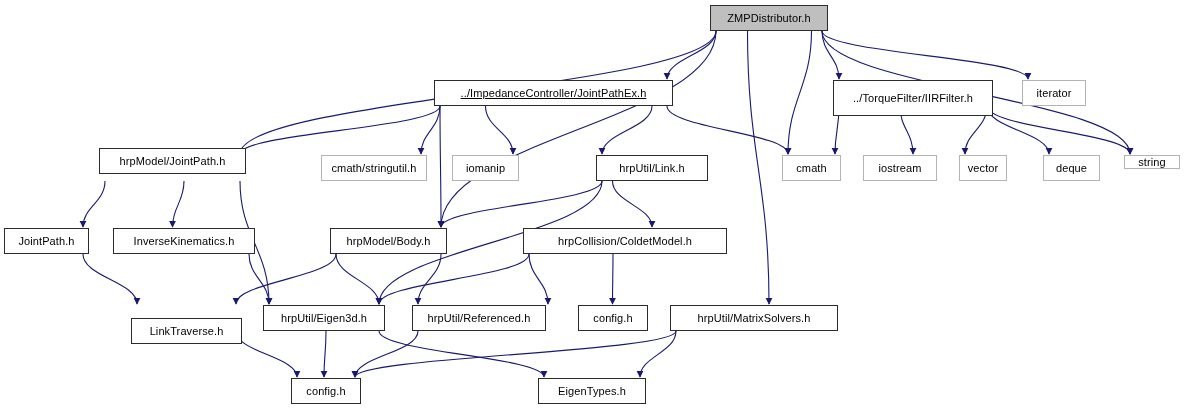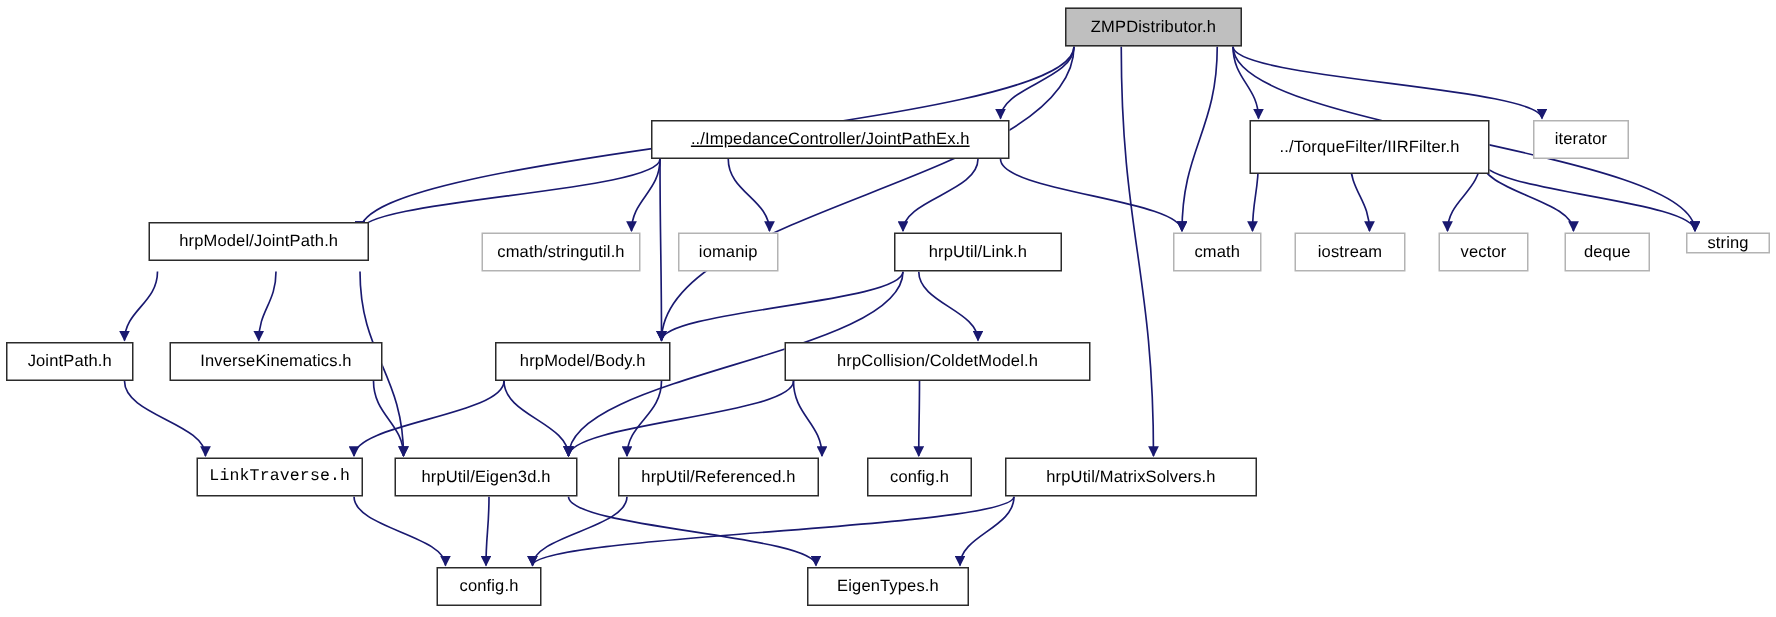--- a/index.html
+++ b/index.html
@@ -87,42 +87,42 @@
       </div>
       <div class="node local" style="left: 596px; top: 155px; width: 112px; height: 26px;">
         <span>hrpUtil/Link.h</span>
       </div>
       <div class="node system" style="left: 782px; top: 155px; width: 59px; height: 26px;">
         <span>cmath</span>
       </div>
       <div class="node system" style="left: 863px; top: 155px; width: 74px; height: 26px;">
         <span>iostream</span>
       </div>
-      <div class="node system" style="left: 959px; top: 155px; width: 60px; height: 26px;">
+      <div class="node system" style="left: 959px; top: 155px; width: 48px; height: 26px;">
         <span>vector</span>
       </div>
       <div class="node system" style="left: 1043px; top: 155px; width: 57px; height: 26px;">
         <span>deque</span>
       </div>
       <div class="node system" style="left: 1124px; top: 155px; width: 56px; height: 14px;">
         <span>string</span>
       </div>
       <div class="node local" style="left: 4px; top: 228px; width: 85px; height: 26px;">
         <span>JointPath.h</span>
       </div>
       <div class="node local" style="left: 113px; top: 228px; width: 142px; height: 26px;">
         <span>InverseKinematics.h</span>
       </div>
       <div class="node local" style="left: 330px; top: 228px; width: 117px; height: 26px;">
         <span>hrpModel/Body.h</span>
       </div>
       <div class="node local" style="left: 523px; top: 228px; width: 204px; height: 26px;">
         <span>hrpCollision/ColdetModel.h</span>
       </div>
-      <div class="node local" style="left: 131px; top: 305px; width: 111px; height: 26px; font-family: Liberation Mono, monospace;">
+      <div class="node local" style="left: 131px; top: 318px; width: 111px; height: 26px;">
         <span>LinkTraverse.h</span>
       </div>
       <div class="node local" style="left: 263px; top: 305px; width: 122px; height: 26px;">
         <span>hrpUtil/Eigen3d.h</span>
       </div>
       <div class="node local" style="left: 412px; top: 305px; width: 134px; height: 26px;">
         <span>hrpUtil/Referenced.h</span>
       </div>
       <div class="node local" style="left: 578px; top: 305px; width: 70px; height: 26px;">
         <span>config.h</span>

